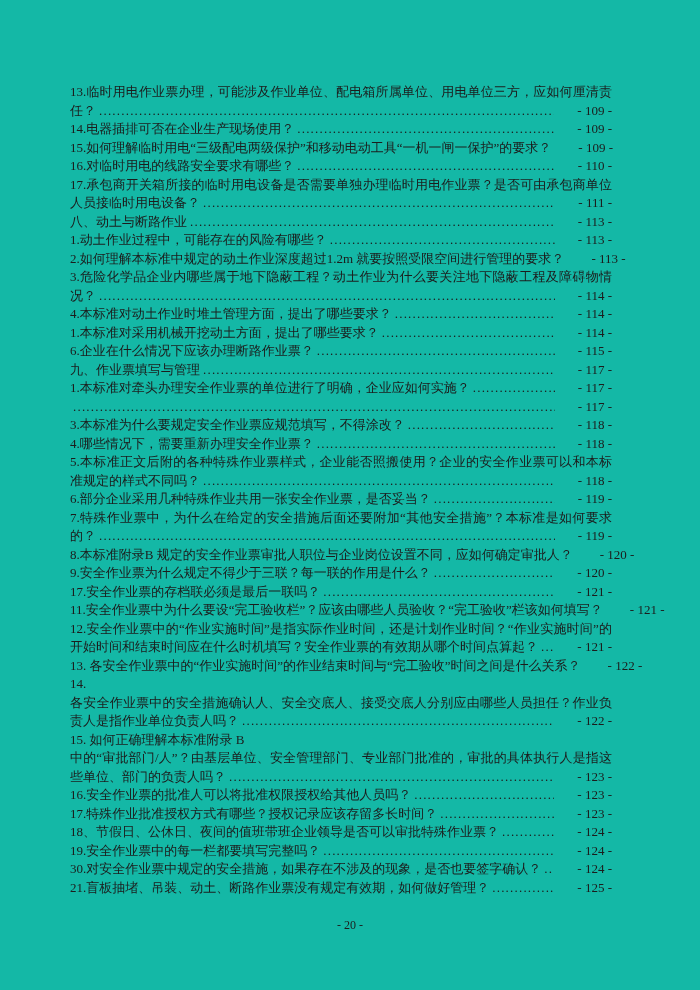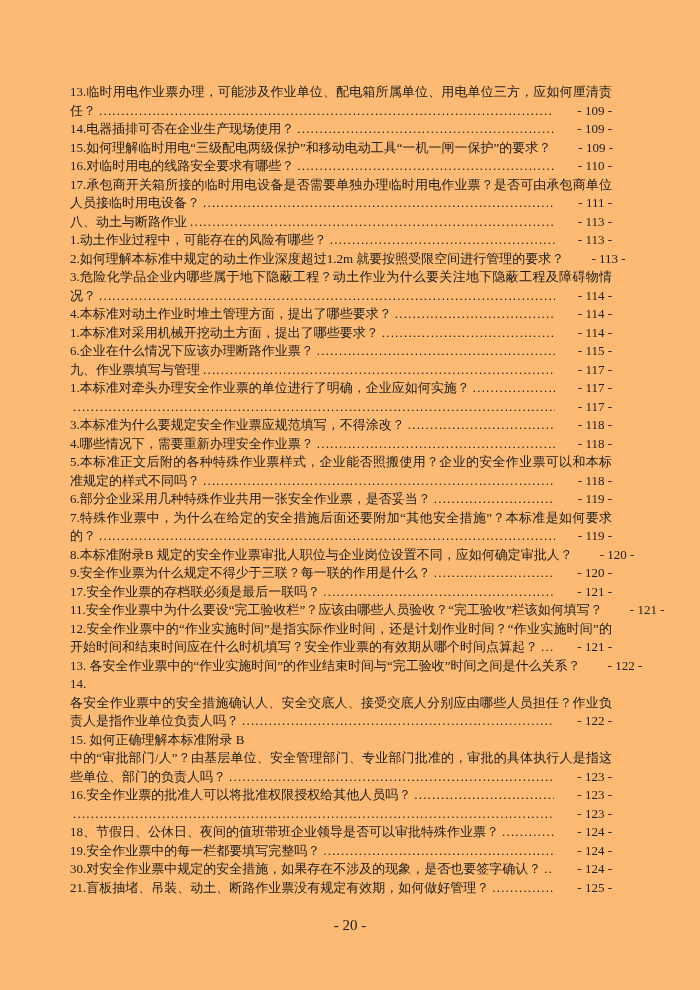--- a/index.html
+++ b/index.html
@@ -11,21 +11,21 @@
     width: 700px;
     height: 990px;
     position: relative;
     overflow: hidden;
     font-family: "Liberation Serif", "DejaVu Serif", serif;
     color: #1c1c1c;
   }
   .page {
     position: absolute;
     inset: 0;
-    background: #fdba74;
+    background: #14b8a6;
   }
   .toc {
     position: absolute;
     left: 70px;
     top: 83px;
     width: 542px;
     font-size: 13px;
     line-height: 18.5px;
   }
   .line {
@@ -59,21 +59,21 @@
     white-space: pre;
     flex: 0 0 auto;
     margin-left: 23px;
   }
   .footer {
     position: absolute;
     left: 0;
     top: 916px;
     width: 700px;
     text-align: center;
-    font-size: 15px;
+    font-size: 12px;
     line-height: 18px;
   }
 </style>
 </head>
 <body>
 
 <div class="page">
   <div class="toc">
       <div class="line just"><span class="txt">13.临时用电作业票办理，可能涉及作业单位、配电箱所属单位、用电单位三方，应如何厘清责</span></div>
       <div class="line">
@@ -227,20 +227,21 @@
         <span class="txt">些单位、部门的负责人吗？</span>
         <span class="leader dots"></span>
         <span class="pg">- 123 -</span>
       </div>
       <div class="line">
         <span class="txt">16.安全作业票的批准人可以将批准权限授权给其他人员吗？</span>
         <span class="leader dots"></span>
         <span class="pg">- 123 -</span>
       </div>
       <div class="line">
+        <span class="txt">17.特殊作业批准授权方式有哪些？授权记录应该存留多长时间？</span>
         <span class="leader dots"></span>
         <span class="pg">- 123 -</span>
       </div>
       <div class="line">
         <span class="txt">18、节假日、公休日、夜间的值班带班企业领导是否可以审批特殊作业票？</span>
         <span class="leader dots"></span>
         <span class="pg">- 124 -</span>
       </div>
       <div class="line">
         <span class="txt">19.安全作业票中的每一栏都要填写完整吗？</span>

